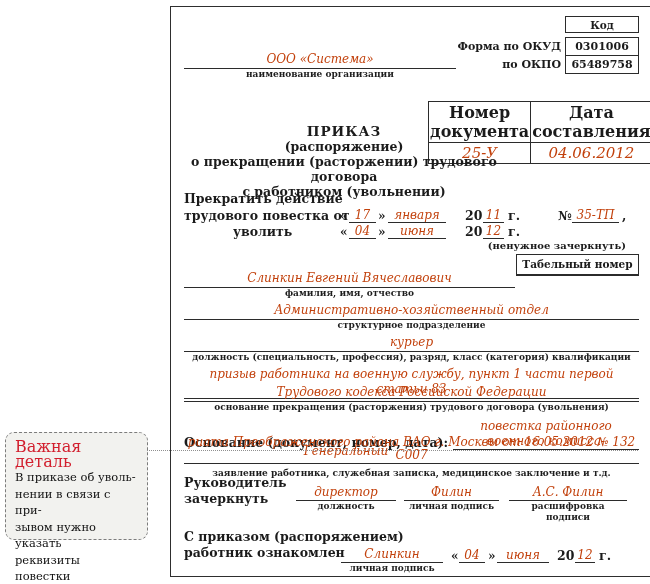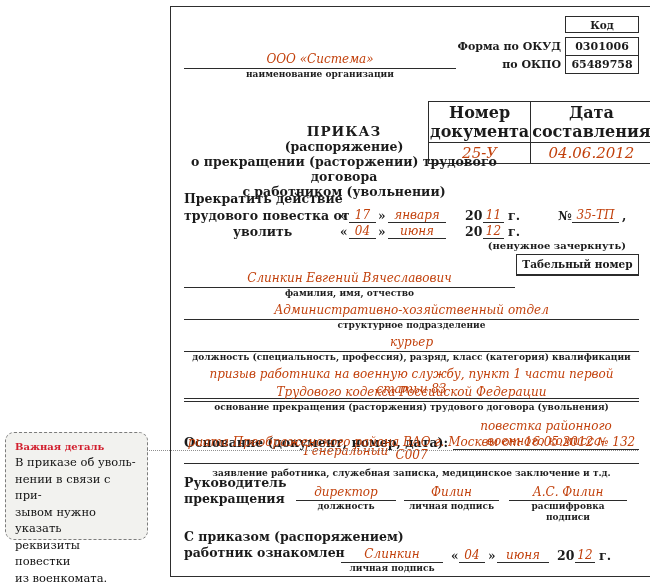--- a/index.html
+++ b/index.html
@@ -41,21 +41,21 @@
   .tabbox .h{border-bottom:1px solid #2b2b2b;font-size:10.5px;font-weight:bold;text-align:center;height:19px;line-height:19px;}
   .tabbox .v{font-size:11px;text-align:center;height:14px;line-height:14px;}
   
   .field .val{font-size:12px;line-height:15px;padding-bottom:1px;}
   
   .sigcol .val{display:flex;flex-direction:column;justify-content:flex-end;height:30px;
                border-bottom:1px solid #2b2b2b;font-size:12px;line-height:15px;text-align:center;gap:26px;}
   
   .callout{position:absolute;left:5px;top:432px;width:143px;height:108px;background:#f2f2ef;
            border:1px dashed #7c7c7c;border-radius:9px;padding:6px 9px;box-sizing:border-box;}
-  .callout .ct{color:#d21f2e;font-weight:bold;font-size:10px;line-height:15px;}
+  .callout .ct{color:#d21f2e;font-weight:normal;font-size:16px;line-height:15px;}
   .callout .cb{font-size:11.5px;line-height:16.5px;white-space:pre-line;color:#111;}
   .connector{position:absolute;left:147px;top:450px;width:491px;height:0;
              border-top:1.5px dotted #8f8f8f;z-index:3;}
 </style>
 </head>
 <body>
 
 <div class="page">
 
   <div class="callout">
@@ -160,21 +160,21 @@
     <div class="abs" style="left:13px;top:412px;width:455px;display:flex;align-items:flex-end;">
       <span class="blk" style="font-size:12.5px;white-space:nowrap;margin-right:5px;">Основание (документ, номер, дата):</span>
       <span class="u blue" style="flex:1;font-size:12px;line-height:15px;">повестка районного военного комисса-</span>
     </div>
     <div class="abs field" style="left:13px;top:429px;width:455px;">
       <div class="val u blue" style="line-height:13px;">риата Преображенского района ВАО г. Москвы от 16.05.2012 № 132 С007</div>
       <div class="hint" style="margin-top:4px;">заявление работника, служебная записка, медицинское заключение и т.д.</div>
     </div>
 
     <div class="abs blk" style="left:13px;top:468px;font-size:12.5px;">Руководитель</div>
-    <div class="abs blk" style="left:13px;top:484px;font-size:12.5px;">прекращения</div>
+    <div class="abs blk" style="left:13px;top:484px;font-size:12.5px;">зачеркнуть</div>
 
     <div class="abs sigcol" style="left:125px;top:463px;width:100px;">
       <div class="val blue">
         <div>Генеральный</div>
         <div>директор</div>
       </div>
       <div class="hint">должность</div>
     </div>
     <div class="abs sigcol" style="left:233px;top:463px;width:95px;">
       <div class="val blue">

